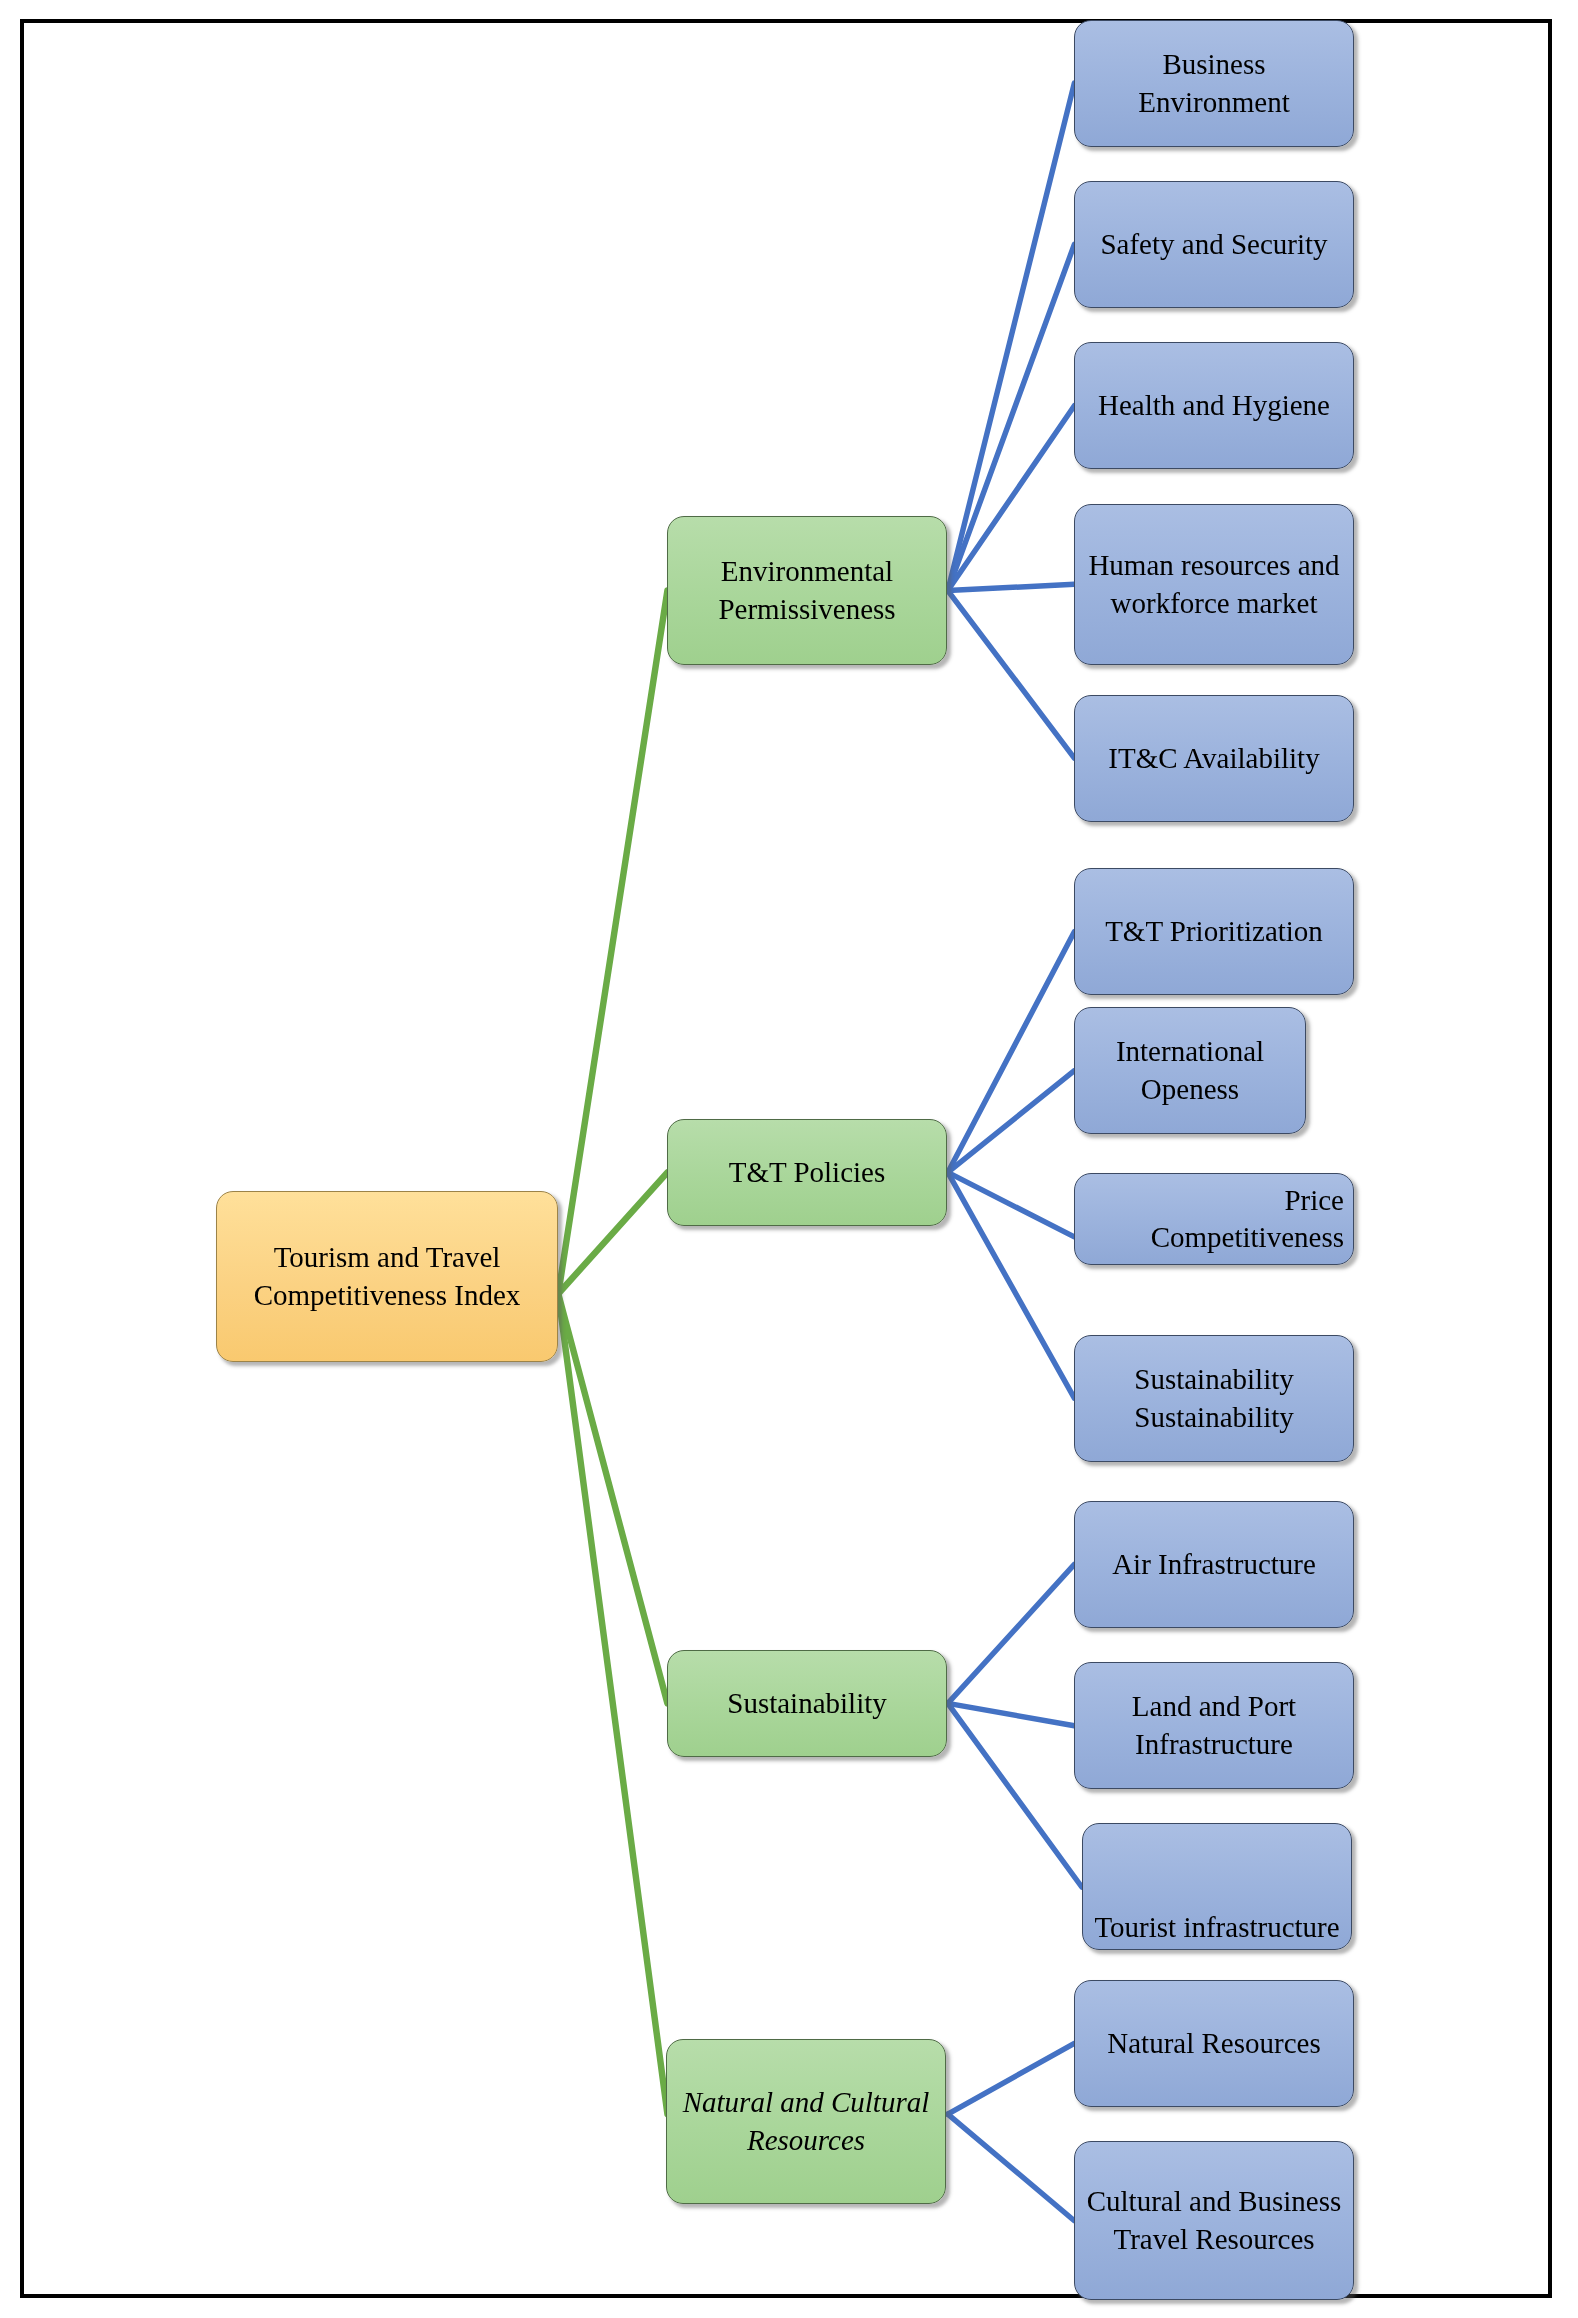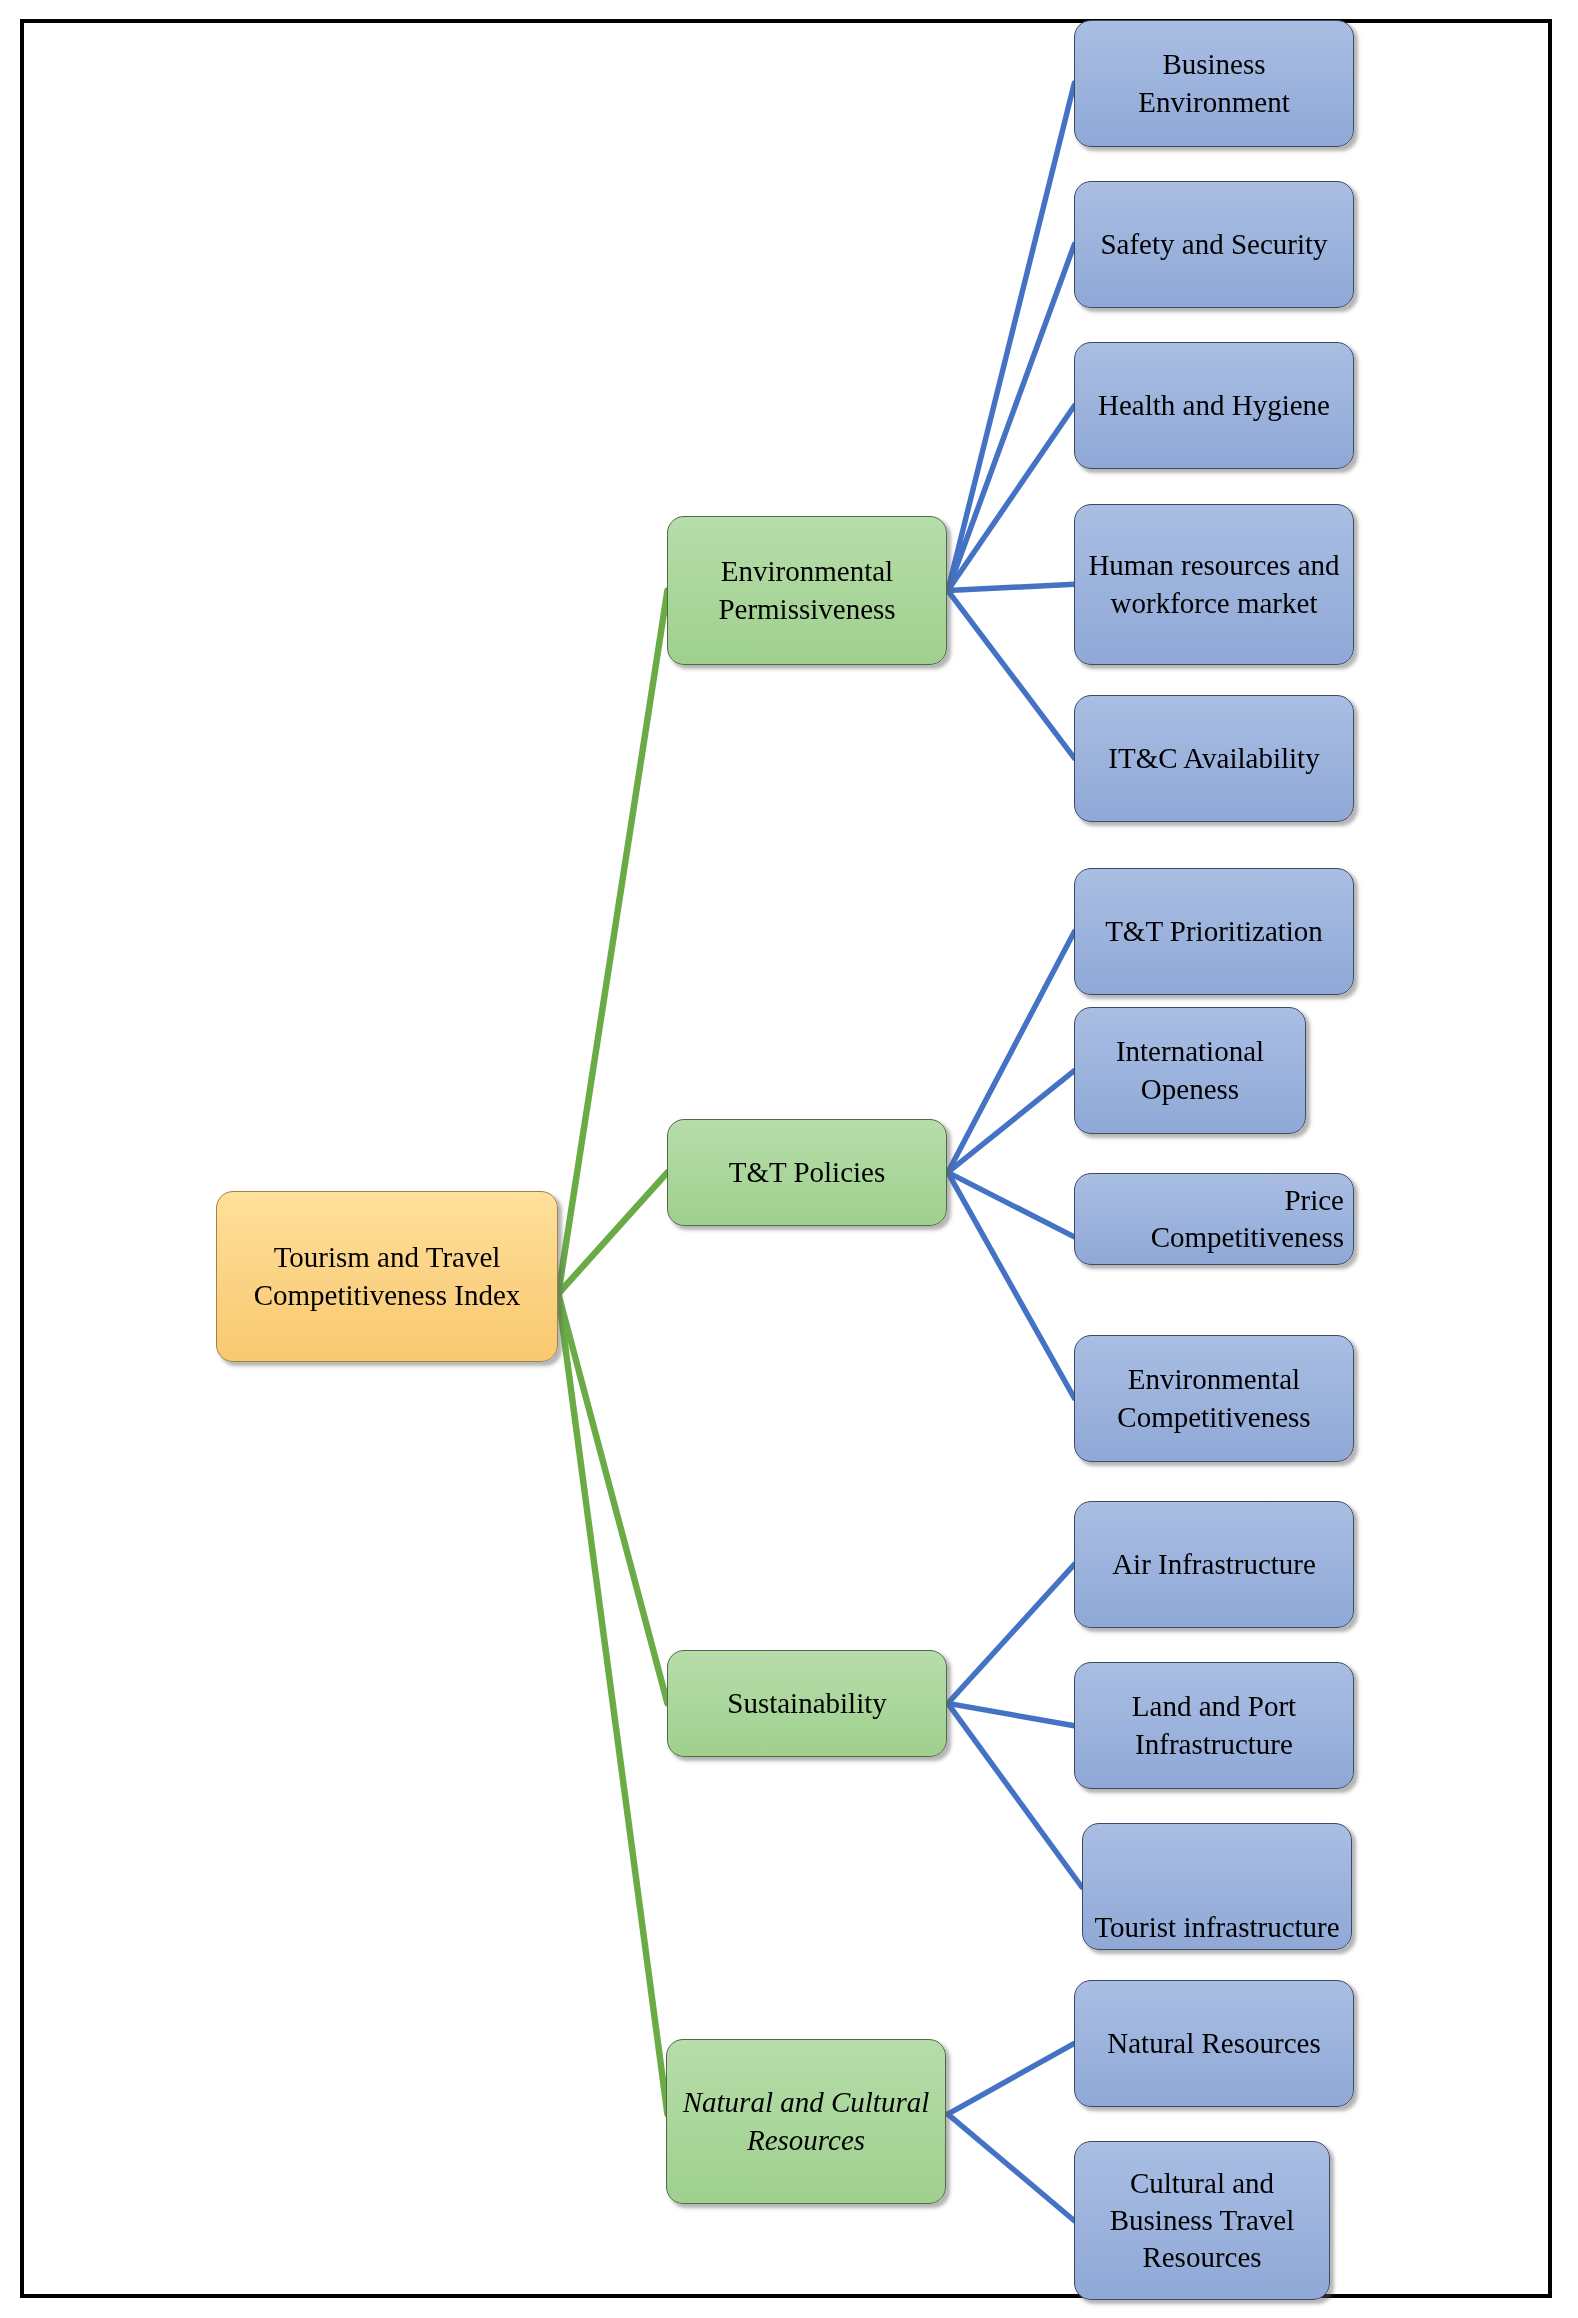--- a/index.html
+++ b/index.html
@@ -69,38 +69,38 @@
       <div class="node leaf" style="left: 1074px; top: 868px; width: 280px; height: 127px;">
         <span>T&amp;T Prioritization</span>
       </div>
       <div class="node leaf" style="left: 1074px; top: 1007px; width: 232px; height: 127px;">
         <span>International Openess</span>
       </div>
       <div class="node leaf" style="left: 1074px; top: 1173px; width: 280px; height: 92px; text-align: right;">
         <span>Price Competitiveness</span>
       </div>
       <div class="node leaf" style="left: 1074px; top: 1335px; width: 280px; height: 127px;">
-        <span>Environmental Competitiveness</span>
+        <span>Sustainability Sustainability</span>
       </div>
       <div class="node cat" style="left: 667px; top: 1650px; width: 280px; height: 107px;">
         <span>Sustainability</span>
       </div>
       <div class="node leaf" style="left: 1074px; top: 1501px; width: 280px; height: 127px;">
         <span>Air Infrastructure</span>
       </div>
       <div class="node leaf" style="left: 1074px; top: 1662px; width: 280px; height: 127px;">
         <span>Land and Port Infrastructure</span>
       </div>
       <div class="node leaf" style="left: 1082px; top: 1823px; width: 270px; height: 127px; align-items: flex-end;">
         <span>Tourist infrastructure</span>
       </div>
       <div class="node cat" style="left: 666px; top: 2039px; width: 280px; height: 165px; font-style: italic;">
         <span>Natural and Cultural Resources</span>
       </div>
       <div class="node leaf" style="left: 1074px; top: 1980px; width: 280px; height: 127px;">
         <span>Natural Resources</span>
       </div>
-      <div class="node leaf" style="left: 1074px; top: 2141px; width: 256px; height: 159px;">
+      <div class="node leaf" style="left: 1074px; top: 2141px; width: 280px; height: 159px;">
         <span>Cultural and Business Travel Resources</span>
       </div>
     </div>
 </div>
 
 
 </body></html>

